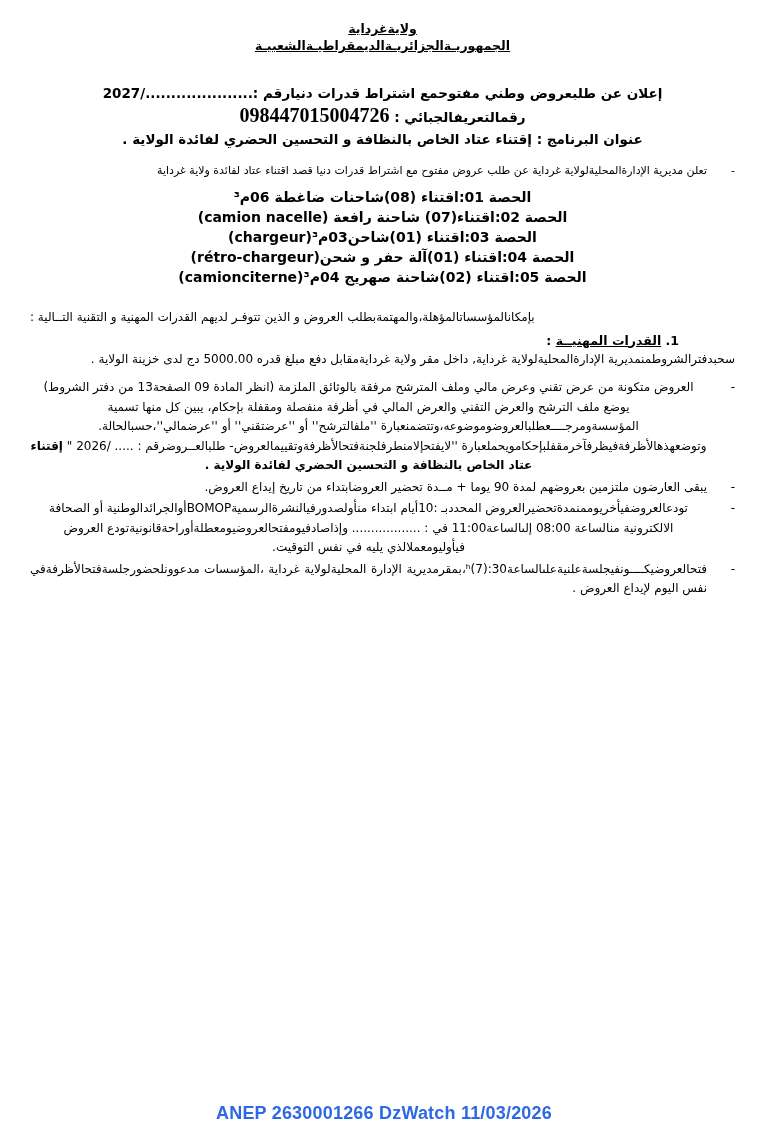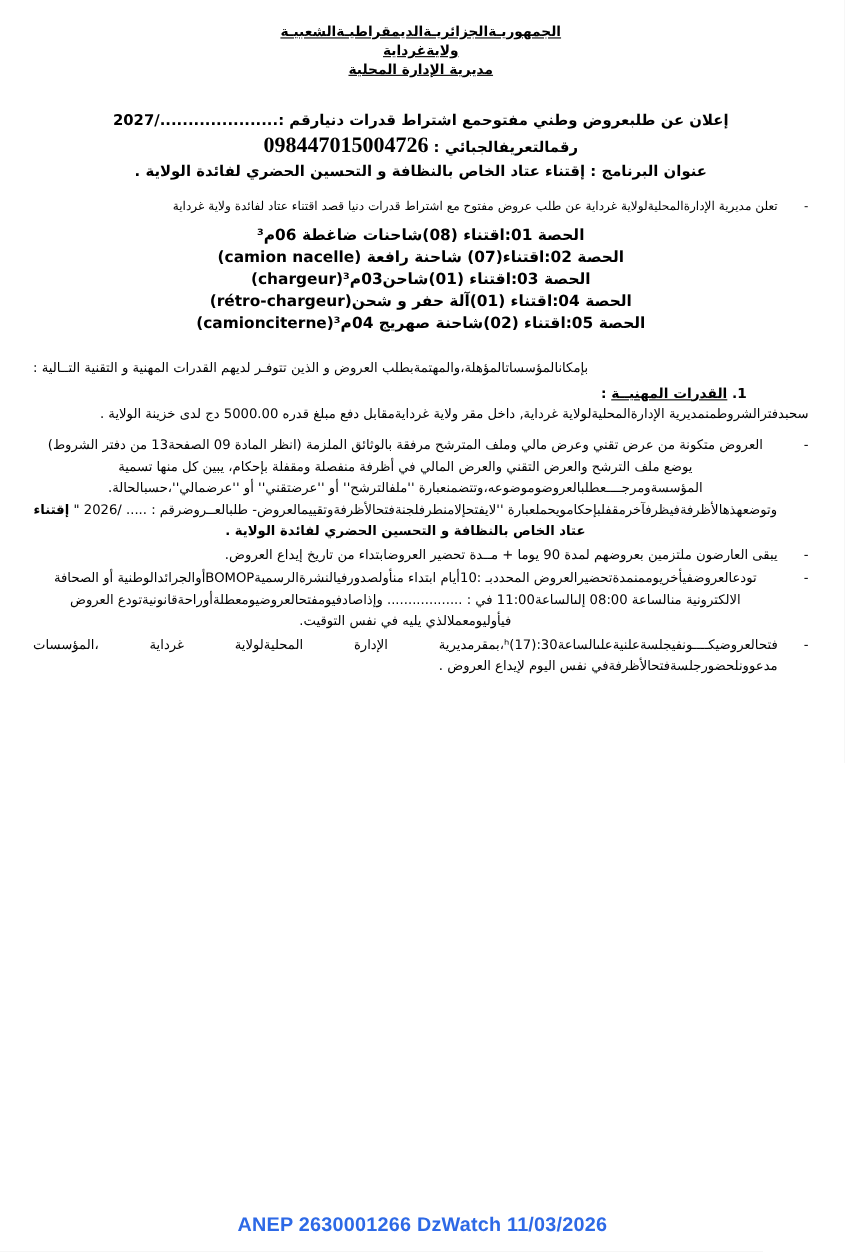--- a/index.html
+++ b/index.html
@@ -45,23 +45,22 @@
     font-weight:bold;font-size:18px;letter-spacing:0.2px;
   }
 </style>
 </head>
 <body>
 
 <div class="page">
   <div class="content">
 
     <div class="hdr">
+      <span class="u">ولايةغرداية</span>
       <span class="u">الجمهوريـةالجزائريـةالديمقراطيـةالشعبيـة</span>
-      <span class="u">ولايةغرداية</span>
-      <span class="u">مديرية الإدارة المحلية</span>
     </div>
 
     <div class="titleblock">
       <div>إعلان عن طلبعروض وطني مفتوحمع اشتراط قدرات دنيارقم :...................../2027</div>
       <div><span>رقمالتعريفالجبائي : </span><span class="latin-serif">098447015004726</span></div>
       <div>عنوان البرنامج : إقتناء عتاد الخاص بالنظافة و التحسين الحضري لفائدة الولاية .</div>
     </div>
 
     <div class="bullet intro">
       <span class="dash">-</span>
@@ -97,20 +96,20 @@
         <div class="btxt">يبقى العارضون ملتزمين بعروضهم لمدة 90 يوما + مــدة تحضير العروضابتداء من تاريخ إيداع العروض.</div>
       </div>
 
       <div class="bullet b-deposit">
         <span class="dash">-</span>
         <div class="btxt cent">تودعالعروضفيأخريوممنمدةتحضيرالعروض المحددبـ :10أيام ابتداء منأولصدورفيالنشرةالرسميةBOMOPأوالجرائدالوطنية أو الصحافة الالكترونية منالساعة 08:00 إلىالساعة11:00 في : .................. وإذاصادفيومفتحالعروضيومعطلةأوراحةقانونيةتودع العروض فيأوليومعملالذي يليه في نفس التوقيت.</div>
       </div>
 
       <div class="bullet b-opening">
         <span class="dash">-</span>
-        <div class="btxt just">فتحالعروضيكــــونفيجلسةعلنيةعلىالساعة30:ʰ(17)،بمقرمديرية الإدارة المحليةلولاية غرداية ،المؤسسات مدعوونلحضورجلسةفتحالأظرفةفي نفس اليوم لإيداع العروض .</div>
+        <div class="btxt just">فتحالعروضيكــــونفيجلسةعلنيةعلىالساعة30:ʰ(7)،بمقرمديرية الإدارة المحليةلولاية غرداية ،المؤسسات مدعوونلحضورجلسةفتحالأظرفةفي نفس اليوم لإيداع العروض .</div>
       </div>
 
     </div>
   </div>
 
   <div class="footer" style="color: rgb(45, 105, 230);">ANEP 2630001266 DzWatch 11/03/2026</div>
 </div>
 
 </body></html>

